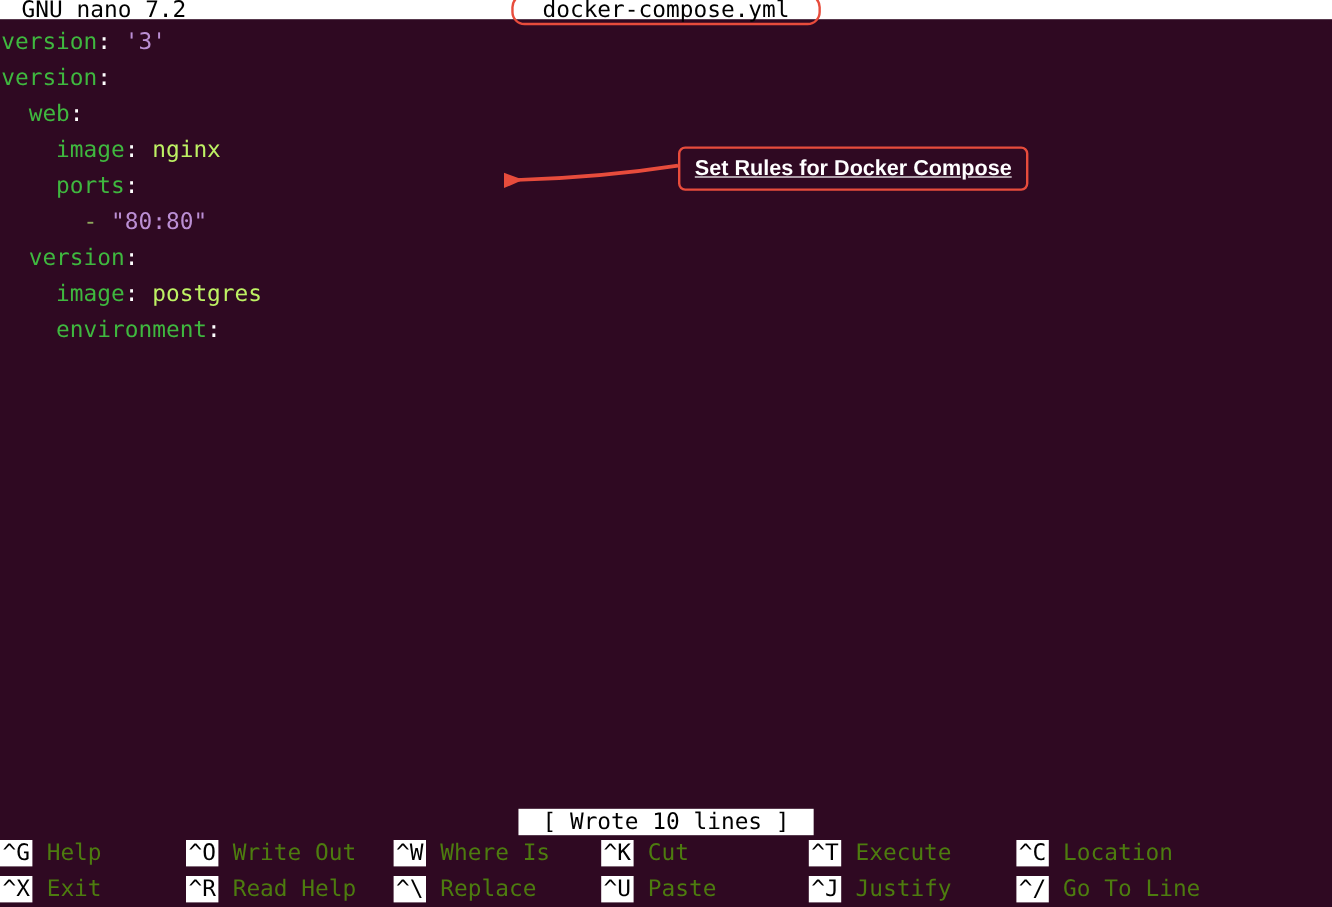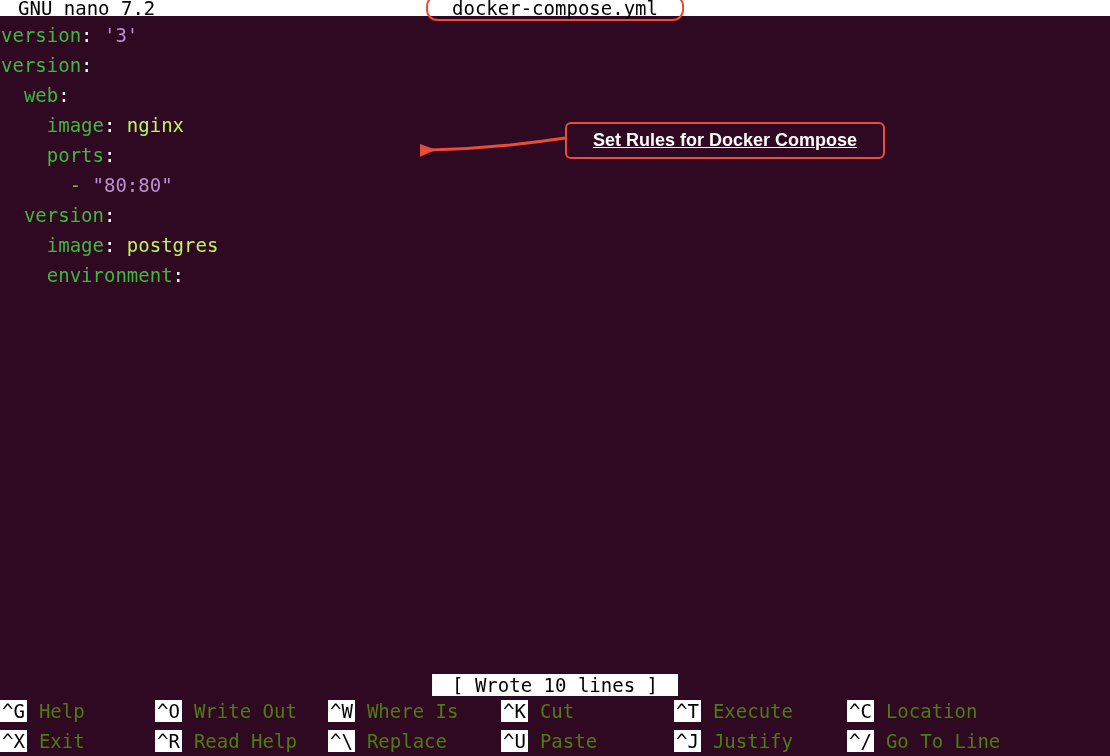--- a/index.html
+++ b/index.html
@@ -54,21 +54,21 @@
     .annotation {
       position: absolute;
       left: 565px;
       top: 122px;
       display: flex;
       align-items: center;
     }
     .annotation-box {
       border: 2px solid #e74c3c;
       border-radius: 6px;
-      padding: 6px 26px;
+      padding: 6px 12px;
       color: #ffffff;
       font-weight: bold;
       font-size: 18px;
       text-decoration: underline;
       font-family: Arial, sans-serif;
     }
     .arrow-svg {
       position: absolute;
       left: 420px;
       top: 128px;

